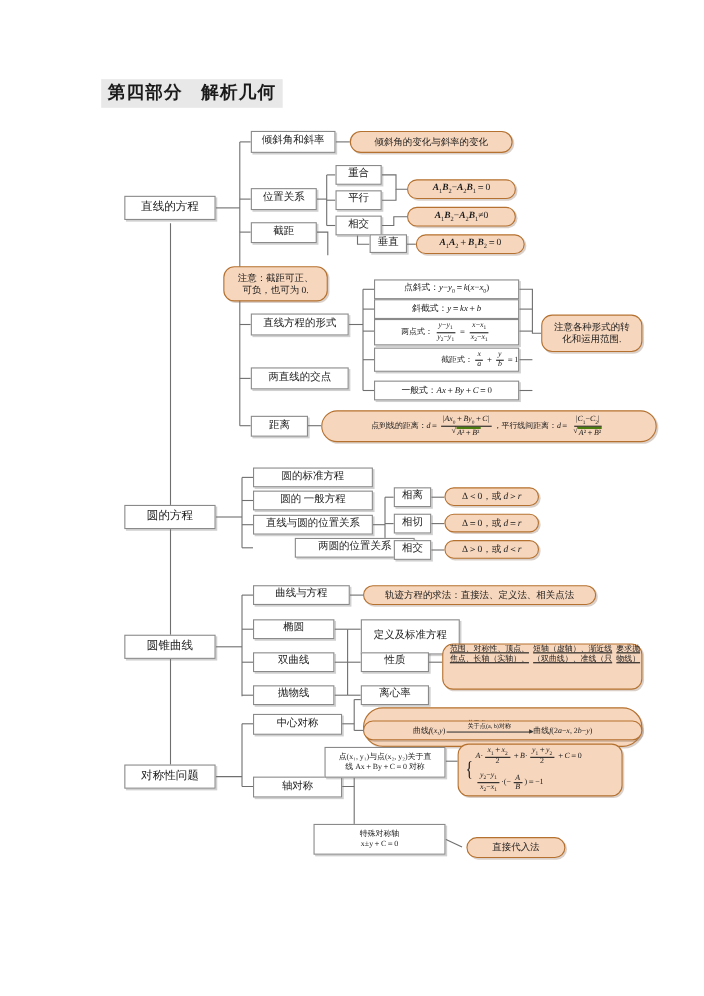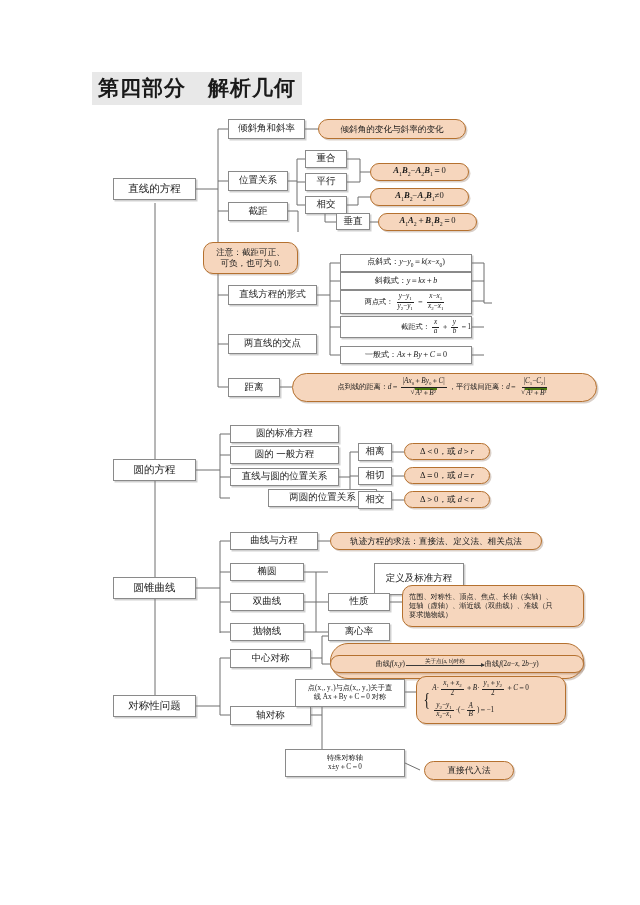--- a/index.html
+++ b/index.html
@@ -5,21 +5,21 @@
   html,body{margin:0;padding:0;background:#ffffff;}
   body{width:640px;height:905px;position:relative;overflow:hidden;
        font-family:"Liberation Serif","DejaVu Serif",serif;color:#1a1a1a;}
 
   #canvas{position:absolute;left:0;top:0;width:640px;height:905px;}
 
   
   #wires{position:absolute;left:0;top:0;width:640px;height:905px;z-index:1;}
 
   
-  .title{position:absolute;left:92px;top:72px;font-size:21px;font-weight:bold;
+  .title{position:absolute;left:92px;top:72px;font-size:16px;font-weight:bold;
          letter-spacing:1px;background:#e8e8e8;padding:2px 6px 3px 6px;
          font-family:"Liberation Serif","DejaVu Serif",serif;white-space:pre;}
 
   
   .node{position:absolute;z-index:2;box-sizing:border-box;
         display:flex;align-items:center;justify-content:center;
         text-align:center;line-height:1.25;}
 
   .rect{background:#ffffff;border:1px solid #8a8a8a;
         box-shadow:1.5px 1.5px 0 rgba(120,120,120,.35);
@@ -242,20 +242,24 @@
       <span class="frac">
           <span class="num mi">y</span>
           <span class="den mi">b</span>
         </span>＝1
     </span>
   </div>
   <div class="node rect tiny" style="left:340px;top:346px;width:132px;height:18px;">
     <span><span>一般式：</span><span class="mi">Ax</span>＋<span class="mi">By</span>＋<span class="mi">C</span>＝0</span>
   </div>
 
+  <div class="node pill soft" style="left:492px;top:286px;width:92px;height:34px;flex-direction:column;">
+    <span>注意各种形式的转</span>
+    <span>化和运用范围.</span>
+  </div>
 
   <div class="node rect" style="left:228px;top:334px;width:89px;height:20px;">两直线的交点</div>
 
   <div class="node rect" style="left:228px;top:378px;width:52px;height:19px;">距离</div>
 
   <div class="node pill xtiny" style="left:292px;top:373px;width:305px;height:29px;">
     <span class="row">
       <span>点到线的距离：</span>
       <span class="mi">d</span>＝
       <span class="frac">
@@ -296,25 +300,25 @@
     <span>Δ＞0，或 <span class="mi">d</span>＜<span class="mi">r</span></span>
   </div>
 
   <div class="node rect" style="left:230px;top:532px;width:88px;height:18px;">曲线与方程</div>
   <div class="node pill" style="left:330px;top:532px;width:212px;height:18px;">轨迹方程的求法：直接法、定义法、相关点法</div>
 
   <div class="node rect" style="left:230px;top:563px;width:74px;height:18px;">椭圆</div>
   <div class="node rect" style="left:230px;top:593px;width:74px;height:18px;">双曲线</div>
   <div class="node rect" style="left:230px;top:623px;width:74px;height:18px;">抛物线</div>
 
-  <div class="node rect" style="left:328px;top:563px;width:90px;height:32px;margin-left:46px;">定义及标准方程</div>
+  <div class="node rect" style="left:328px;top:563px;width:90px;height:32px;">定义及标准方程</div>
   <div class="node rect" style="left:328px;top:593px;width:62px;height:18px;">性质</div>
   <div class="node rect" style="left:328px;top:623px;width:62px;height:18px;">离心率</div>
 
-  <div class="node pill soft ml xtiny" style="left:402px;top:585px;width:182px;height:42px;flex-direction:column;align-items:flex-start;justify-content:center;padding-left:6px;">
+  <div class="node pill soft ml xtiny" style="left:402px;top:585px;width:182px;height:42px;flex-direction:row;align-items:flex-start;justify-content:center;padding-left:6px;text-decoration:underline;">
     <span>范围、对称性、顶点、焦点、长轴（实轴）、</span>
     <span>短轴（虚轴）、渐近线（双曲线）、准线（只</span>
     <span>要求抛物线）</span>
   </div>
 
   <div class="node rect" style="left:230px;top:649px;width:81px;height:19px;">中心对称</div>
   <div class="node rect" style="left:230px;top:706px;width:81px;height:19px;">轴对称</div>
 
   <div class="node pill xtiny" style="left:330px;top:627px;width:254px;height:36px;margin-top:16px;">
     <span class="row">点(<span class="mi">x</span><sub>1</sub>, <span class="mi">y</span><sub>1</sub>)

